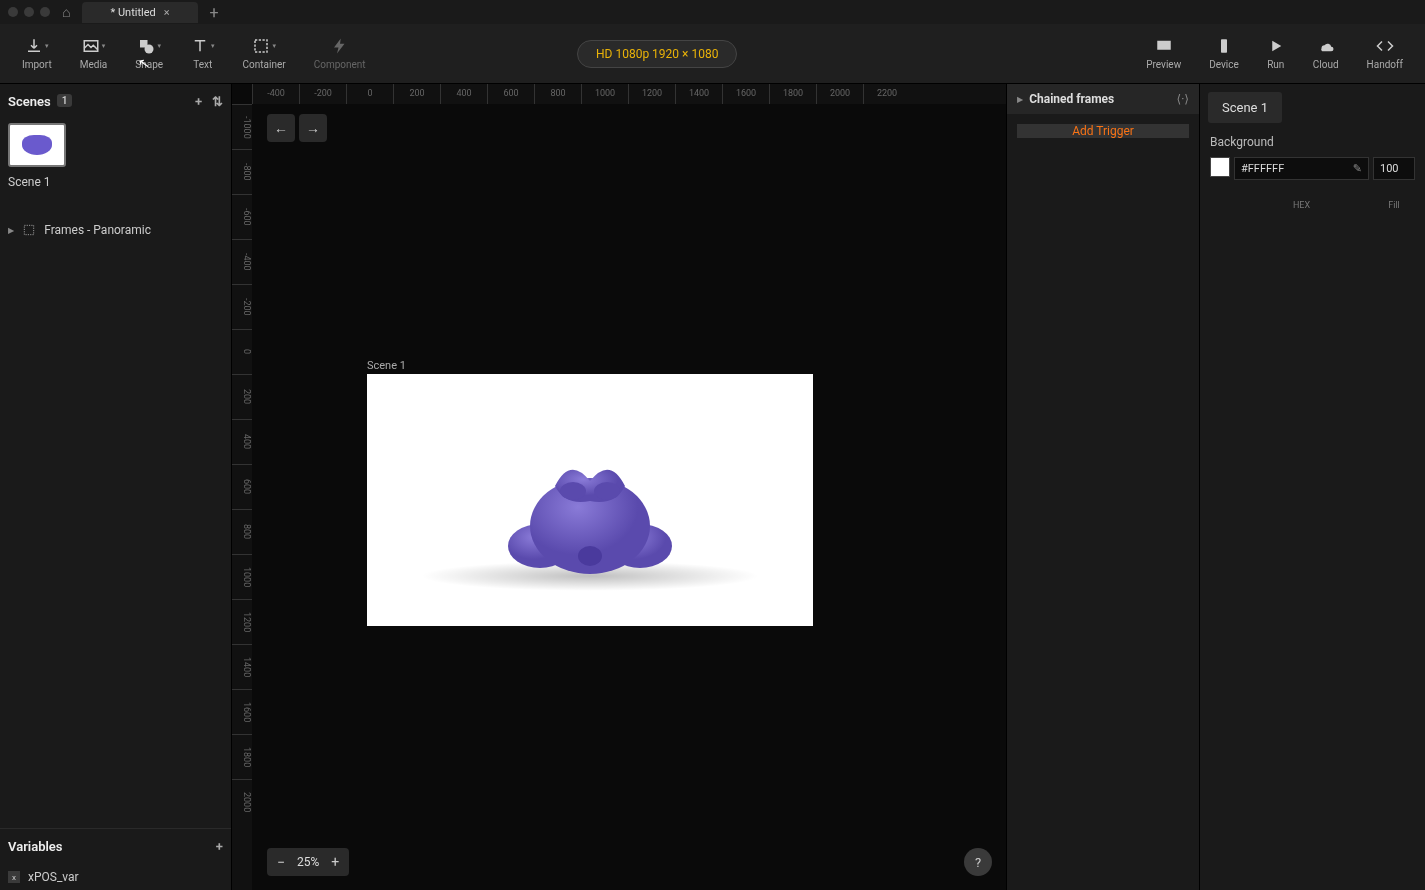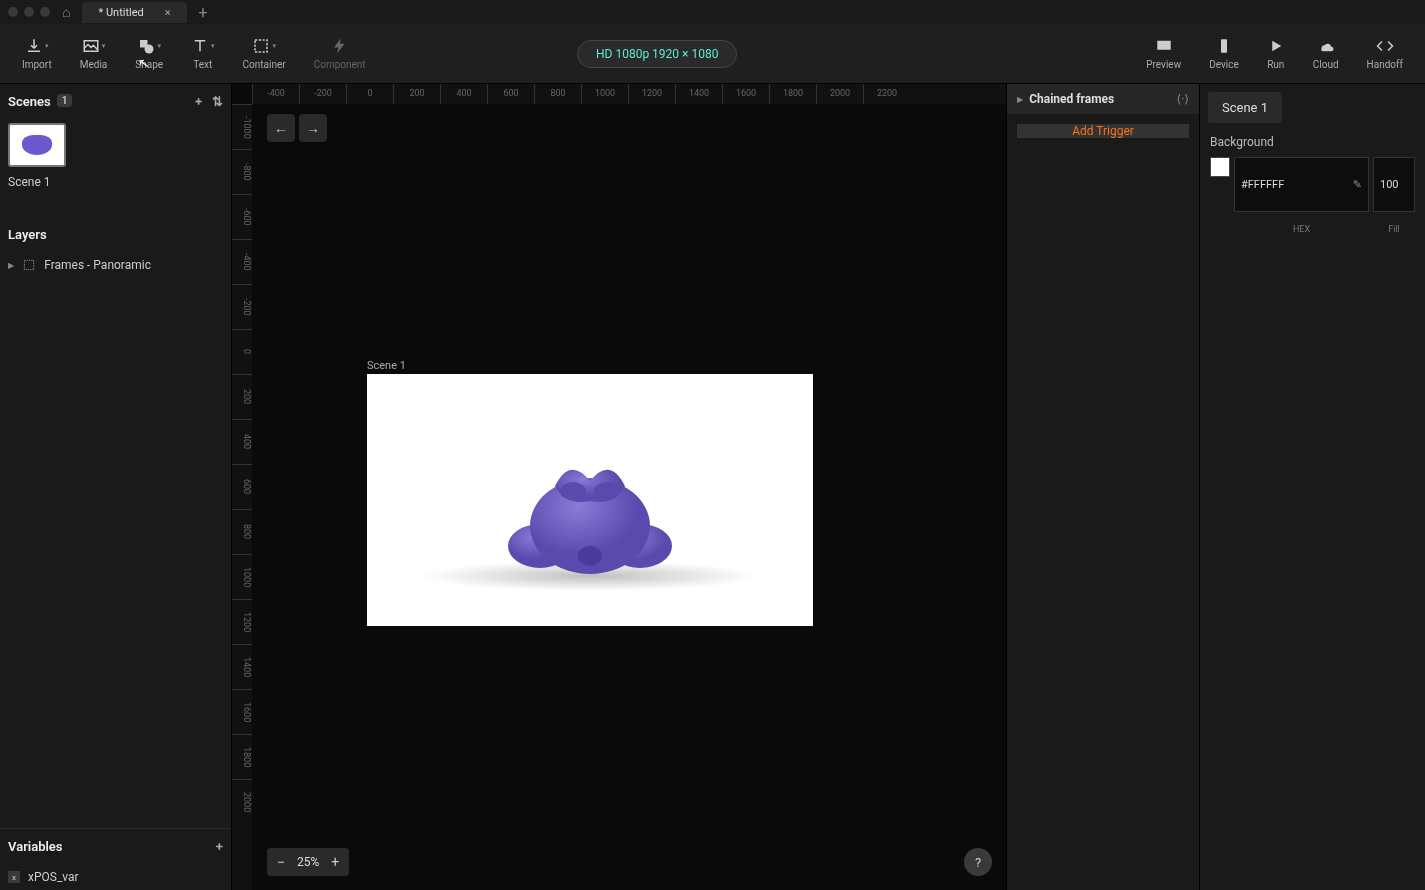--- a/index.html
+++ b/index.html
@@ -1,29 +1,29 @@
 <!DOCTYPE html>
 <html><head>
 <meta charset="utf-8">
 <style>
 *{margin:0;padding:0;box-sizing:border-box;font-family:-apple-system,BlinkMacSystemFont,"Segoe UI",Roboto,sans-serif}
 body{background:#0d0d0d;color:#ccc;width:1425px;height:890px;overflow:hidden;font-size:12px}
 .titlebar{height:24px;background:#1a1a1a;display:flex;align-items:center;padding:0 8px}
 .traffic{display:flex;gap:6px;margin-right:12px}
 .traffic span{width:10px;height:10px;border-radius:50%;background:#3a3a3a}
 .home-icon{color:#888;font-size:14px;margin-right:12px;cursor:pointer}
-.tab{background:#2a2a2a;padding:4px 16px;display:flex;align-items:flex-start;gap:21px;border-radius:4px 4px 0 0;color:#ddd;font-size:11px}
+.tab{background:#2a2a2a;padding:4px 28px;display:flex;align-items:flex-start;gap:8px;border-radius:4px 4px 0 0;color:#ddd;font-size:11px}
 .tab .close{color:#aaa;cursor:pointer}
 .new-tab{color:#888;margin-left:12px;font-size:16px;cursor:pointer}
 .toolbar{height:60px;background:#1f1f1f;display:flex;align-items:center;padding:0 8px;border-bottom:1px solid #000}
 .tool{display:flex;flex-direction:column;align-items:center;justify-content:center;padding:0 14px;color:#aaa;cursor:pointer;font-size:10px;gap:4px}
 .tool svg{width:18px;height:18px;fill:#ccc}
 .tool span.caret{font-size:7px;margin-left:2px;color:#888}
 .tool .iw{display:flex;align-items:center}
-.pill{margin-left:auto;margin-right:auto;background:#2a2a2a;border:1px solid #444;border-radius:16px;padding:6px 18px;font-size:12px;color:#5eead4}
+.pill{margin-left:auto;margin-right:auto;background:#2a2a2a;border:1px solid #444;border-radius:16px;padding:6px 18px;font-size:12px;color:#eab308}
 .right-tools{display:flex;margin-left:auto}
 .main{display:flex;height:calc(890px - 84px)}
 .left-panel{width:232px;background:#1a1a1a;display:flex;flex-direction:column;border-right:1px solid #000}
 .section-h{display:flex;align-items:flex-start;padding:10px 8px;font-size:13px;font-weight:600;color:#eee}
 .badge{background:#3a3a3a;color:#ccc;border-radius:3px;padding:1px 5px;font-size:10px;margin-left:6px}
 .section-h .actions{margin-left:auto;display:flex;gap:10px;color:#aaa;cursor:pointer}
 .thumb{width:58px;height:44px;background:#fff;border:2px solid #777;border-radius:3px;margin:4px 8px;cursor:pointer;display:flex;align-items:center;justify-content:center;overflow:hidden}
 .thumb .blob{width:30px;height:20px;background:#6a5acd;border-radius:40% 40% 50% 50%}
 .scene-label{padding:4px 8px;font-size:12px;color:#ccc}
 .layers{margin-top:24px}
@@ -53,22 +53,22 @@
 .chain-h .tri{font-size:8px;margin-right:6px;color:#888}
 .trigger-btn{margin:10px;background:#333;border:none;color:#f97316;padding:0;width:calc(100% - 20px);cursor:pointer;font-size:12px}
 .right-panel{width:225px;background:#1a1a1a}
 .scene-tab{background:#2a2a2a;padding:8px 14px;font-size:13px;color:#ddd;display:inline-block;margin:8px 0 0 8px;border-radius:3px}
 .bg-section{padding:12px 10px}
 .bg-label{font-size:12px;color:#bbb;margin-bottom:8px}
 .bg-row{display:flex;gap:4px}
 .swatch{width:20px;height:20px;background:#fff;border:1px solid #444}
 .hex-input{flex:1;background:#0d0d0d;border:1px solid #333;color:#ddd;padding:1px 6px;font-size:11px;display:flex;align-items:center}
 .hex-input .pick{margin-left:auto;color:#888;cursor:pointer}
-.fill-input{width:42px;background:#0d0d0d;border:1px solid #333;color:#ddd;padding:20px 6px;font-size:11px}
-.sub-labels{display:flex;margin-top:12px;font-size:9px;color:#777}
+.fill-input{width:42px;background:#0d0d0d;border:1px solid #333;color:#ddd;padding:4px 6px;font-size:11px}
+.sub-labels{display:flex;margin-top:20px;font-size:9px;color:#777}
 .sub-labels span:first-child{flex:1;text-align:center;margin-left:20px}
 .sub-labels span:last-child{width:42px;text-align:center}
 .cursor-fake{position:absolute;top:55px;left:138px;pointer-events:none;font-size:14px;color:#fff;transform:rotate(-10deg)}
 </style>
 </head>
 <body>
 
 <div class="titlebar">
   <div class="traffic">
       <span></span>
@@ -184,23 +184,20 @@
         <span>+</span>
         <span>⇅</span>
       </div>
     </div>
     <div class="thumb">
         <div class="blob"></div>
       </div>
     <div class="scene-label">Scene 1</div>
 
     <div class="layers">
-      <div class="section-h">
-        <span>Layers</span>
-      </div>
       <div class="layer-row">
         <span class="tri">▶</span>
         <svg viewBox="0 0 24 24">
             <rect x="4" y="4" width="16" height="16" stroke-dasharray="2 2" stroke-width="1.5"></rect>
           </svg>
         <span>Frames - Panoramic</span>
       </div>
     </div>
 
     <div class="variables">

